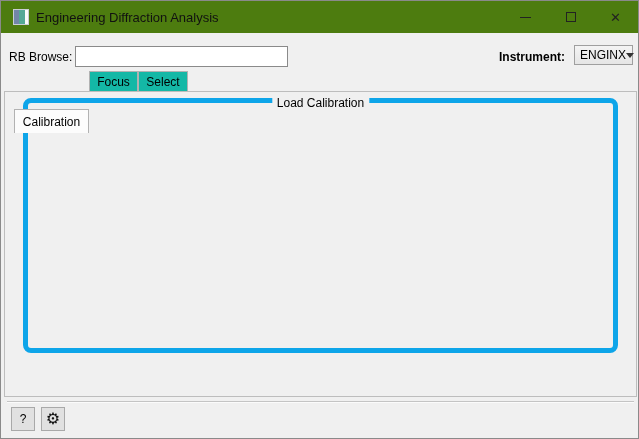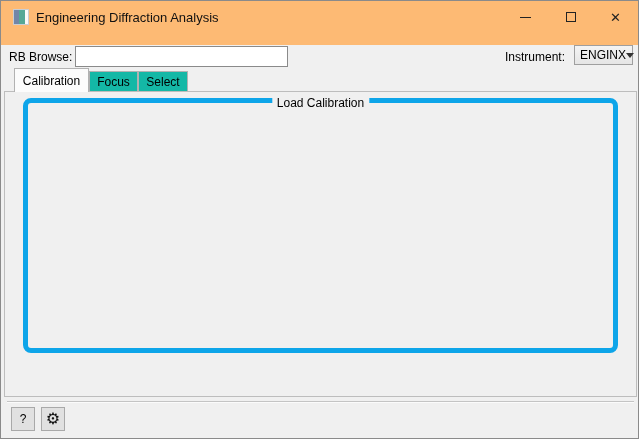--- a/index.html
+++ b/index.html
@@ -3,40 +3,40 @@
 <meta charset="utf-8">
 <style>
   html,body{margin:0;padding:0;background:#d9d9d9;}
   *{box-sizing:border-box;}
   .window{
     position:relative;width:639px;height:439px;background:#f0f0f0;
     border:1px solid #8a8a8a;overflow:hidden;
     font-family:"Liberation Sans","DejaVu Sans",sans-serif;font-size:12px;color:#000;
   }
   
-  .titlebar{position:absolute;left:0;top:0;width:100%;height:44px;background:#fdba74;text-decoration:underline;}
+  .titlebar{position:absolute;left:0;top:0;width:100%;height:32px;background:#4d7c0f;text-decoration:underline;}
   .app-icon{position:absolute;left:12px;top:8px;width:16px;height:16px;border:1px solid #c9cdd4;background:#f5f5f5;display:flex;}
   .app-icon .b1{width:5px;height:100%;background:#7286a8;}
   .app-icon .b2{width:6px;height:100%;background:#55a896;}
   .app-icon .b3{flex:1;background:#fafafa;}
   .win-title{position:absolute;left:35px;top:9px;font-size:13px;color:#111;}
   .caption-btn{position:absolute;top:0;width:45px;height:32px;display:flex;align-items:center;justify-content:center;}
   .cap-min{right:90px;} .cap-max{right:45px;} .cap-close{right:0;}
   .glyph-min{width:11px;height:0;border-top:1px solid #222;}
   .glyph-max{width:10px;height:10px;border:1px solid #222;}
   .glyph-close{font-size:13px;color:#222;line-height:1;}
   
   .lbl{position:absolute;white-space:nowrap;line-height:16px;}
   .txt-input{position:absolute;background:#fff;border:1px solid #8a8a8a;font:inherit;padding:0 5px;color:#000;}
   .txt-input:disabled,.txt-input.disabled{background:#f0f0f0;border-color:#c3c3c3;color:#9a9a9a;}
   .combo{position:absolute;background:linear-gradient(#f4f4f4,#e5e5e5);border:1px solid #9f9f9f;display:flex;align-items:center;padding:0 7px;cursor:default;}
   .combo .arrow{margin-left:auto;width:0;height:0;border-left:4px solid transparent;border-right:4px solid transparent;border-top:5px solid #333;}
   
   .tab{position:absolute;display:flex;align-items:center;justify-content:center;border:1px solid #b2b2b2;border-bottom:none;background:#14b8a6;}
-  .tab.active{background:#fcfcfc;z-index:3;}
+  .tab.active{background:#fcfcfc;z-index:3;margin-top:41px;}
   .tab-pane{position:absolute;left:3px;top:90px;width:633px;height:306px;border:1px solid #bdbdbd;background:#f0f0f0;z-index:1;}
   
   .groupbox{position:absolute;left:22px;top:97px;width:595px;height:255px;border:5px solid #0ea5e9;border-radius:8px;z-index:2;}
   .group-title{position:absolute;left:50%;top:-8px;transform:translateX(-50%);background:#f0f0f0;padding:0 5px;line-height:16px;white-space:nowrap;}
   
   .radio{position:absolute;width:14px;height:14px;border:1px solid #5a5a5a;border-radius:50%;background:#fff;}
   .radio.selected::after{content:"";position:absolute;left:3px;top:3px;width:6px;height:6px;border-radius:50%;background:#111;}
   .checkbox{position:absolute;width:13px;height:13px;border:1px solid #5a5a5a;background:#fff;}
   .checkbox.checked::after{content:"";position:absolute;left:2px;top:2px;width:7px;height:4px;border-left:2px solid #1a1a1a;border-bottom:2px solid #1a1a1a;transform:rotate(-45deg);}
   .star{position:absolute;font-size:14px;font-weight:bold;color:#b40000;line-height:16px;}
@@ -65,21 +65,21 @@
     <div class="caption-btn cap-max">
         <span class="glyph-max"></span>
       </div>
     <div class="caption-btn cap-close">
         <span class="glyph-close">✕</span>
       </div>
   </div>
 
   <div class="lbl" style="left:8px;top:48px;">RB Browse:</div>
   <input class="txt-input" style="left: 74px; top: 45px; width: 213px; height: 21px;" value="">
-  <div class="lbl" style="right:73px;top:48px;">Instrument:</div>
+  <div class="lbl" style="right:73px;top:48px;font-weight:bold;">Instrument:</div>
   <div class="combo" style="left:573px;top:44px;width:59px;height:20px;padding:0 5px;">
     <span>ENGINX</span>
     <span class="arrow"></span>
   </div>
 
   <div class="tab active" style="left:13px;top:67px;width:75px;height:24px;">
       <span>Calibration</span>
     </div>
   <div class="tab" style="left:88px;top:70px;width:49px;height:21px;">
       <span>Focus</span>

